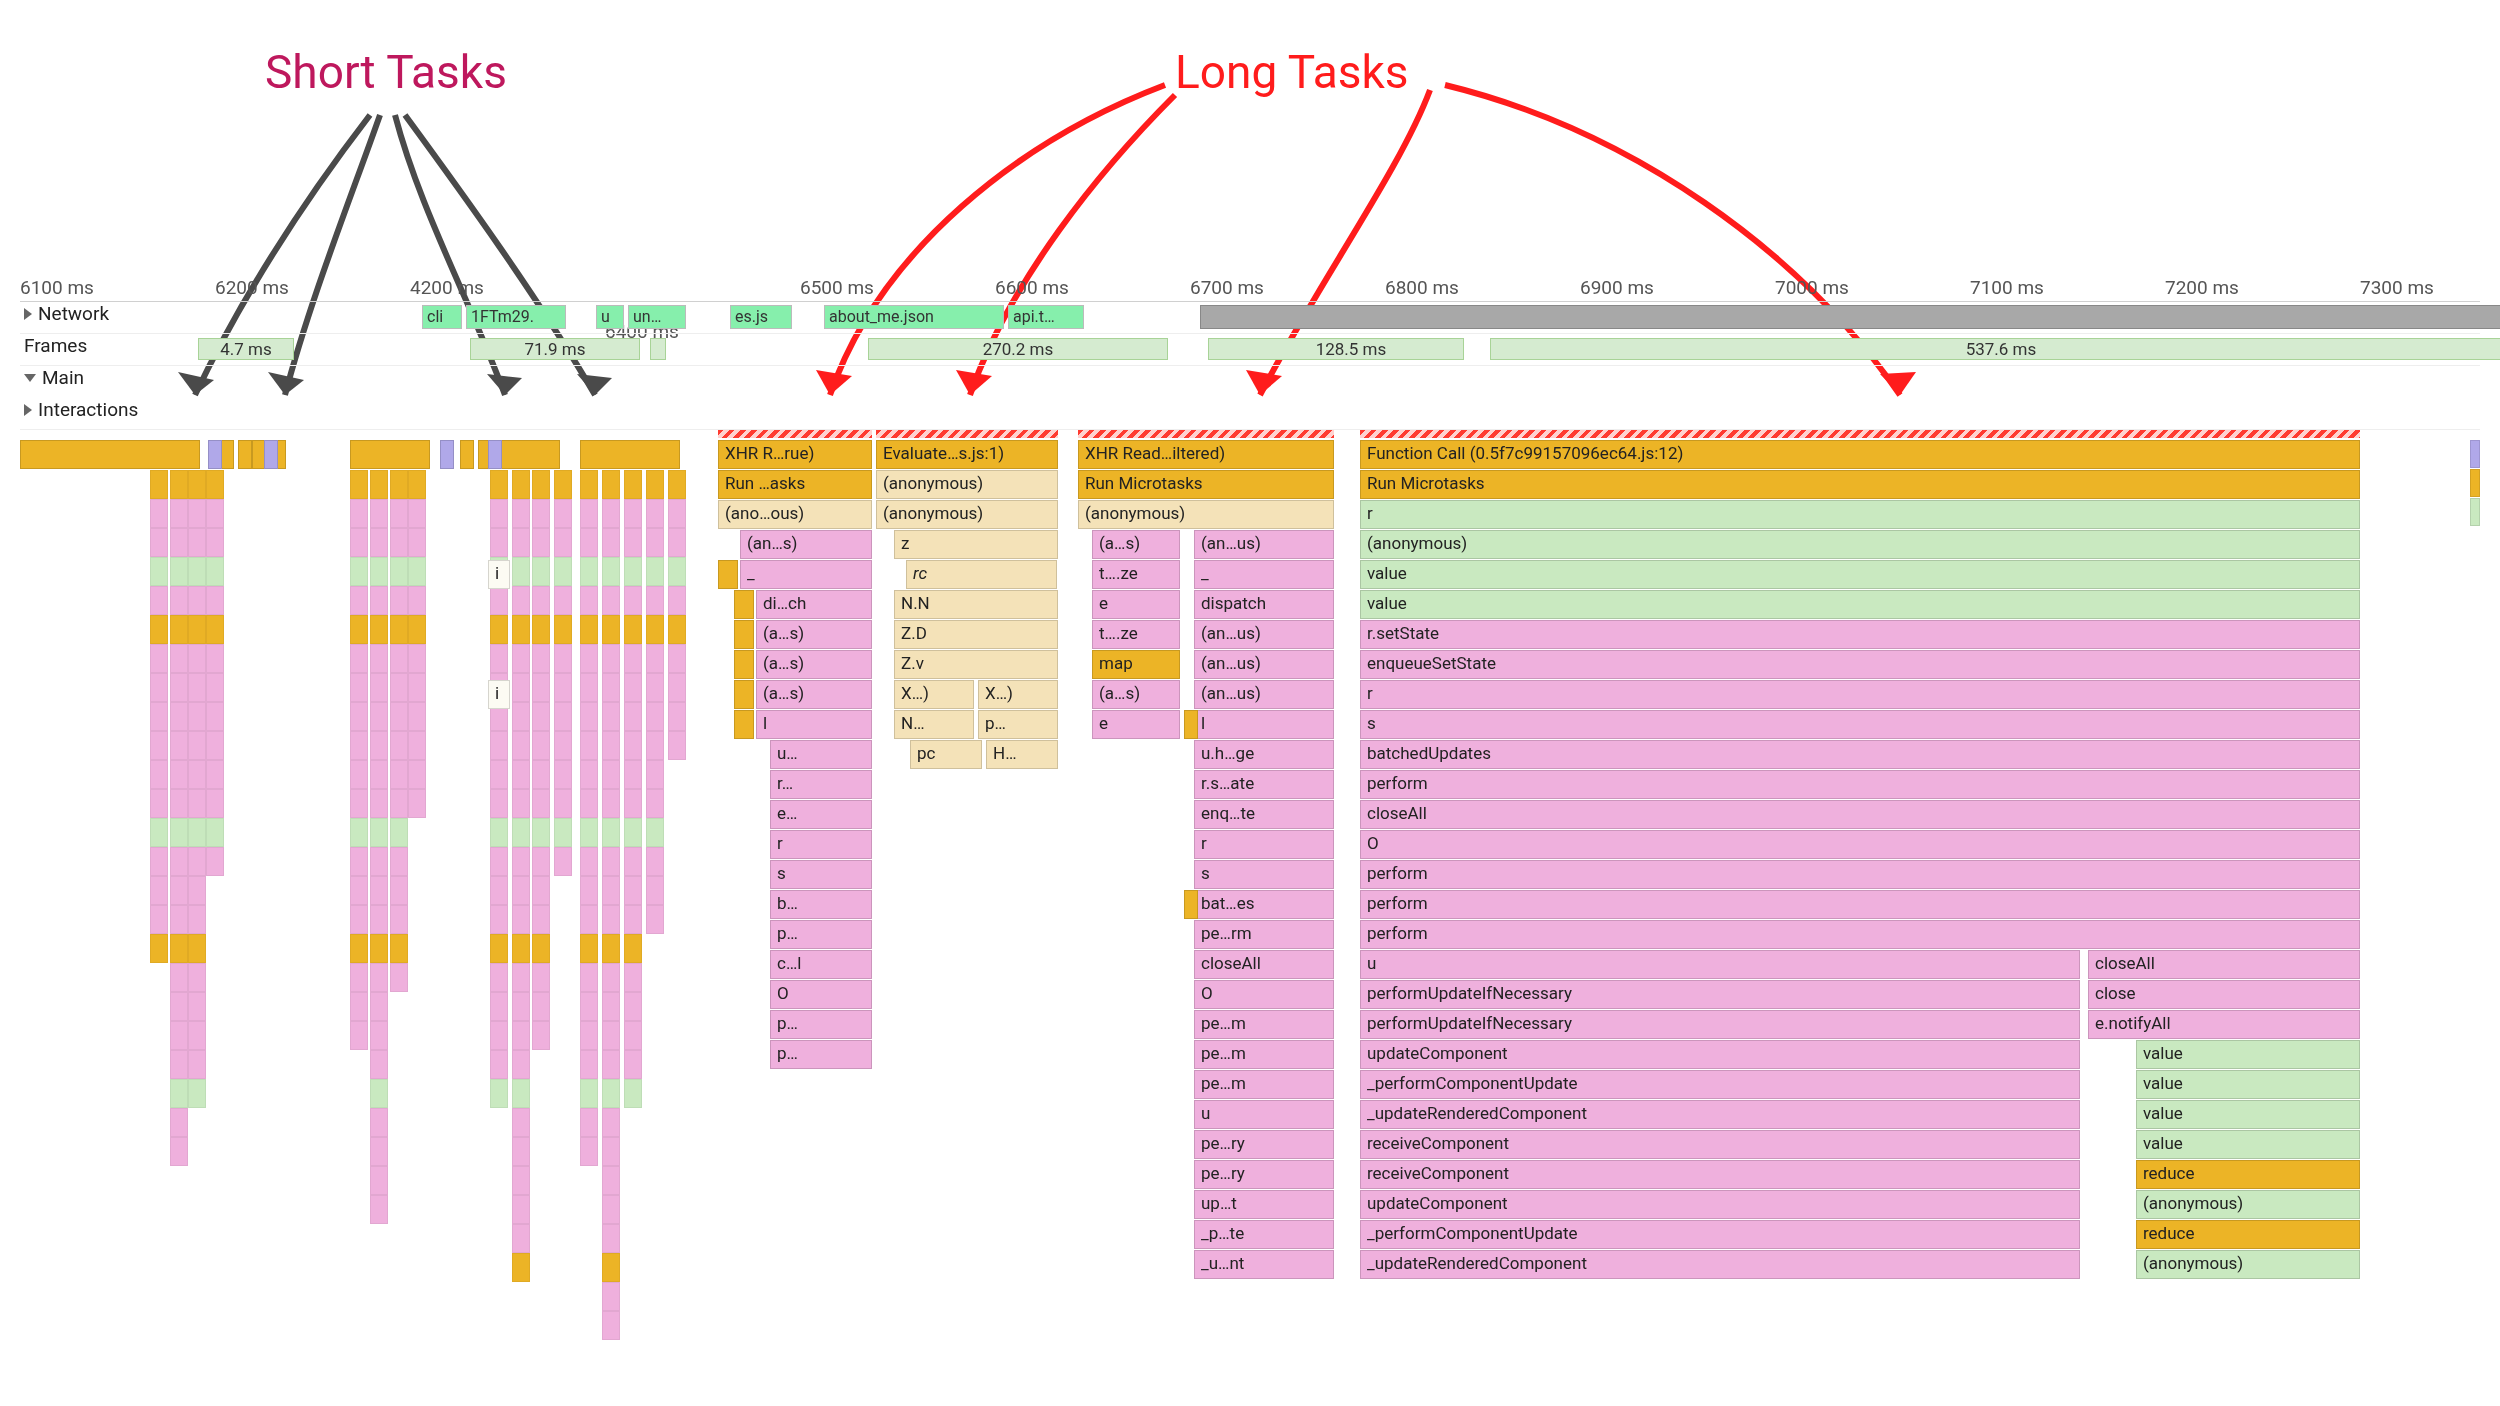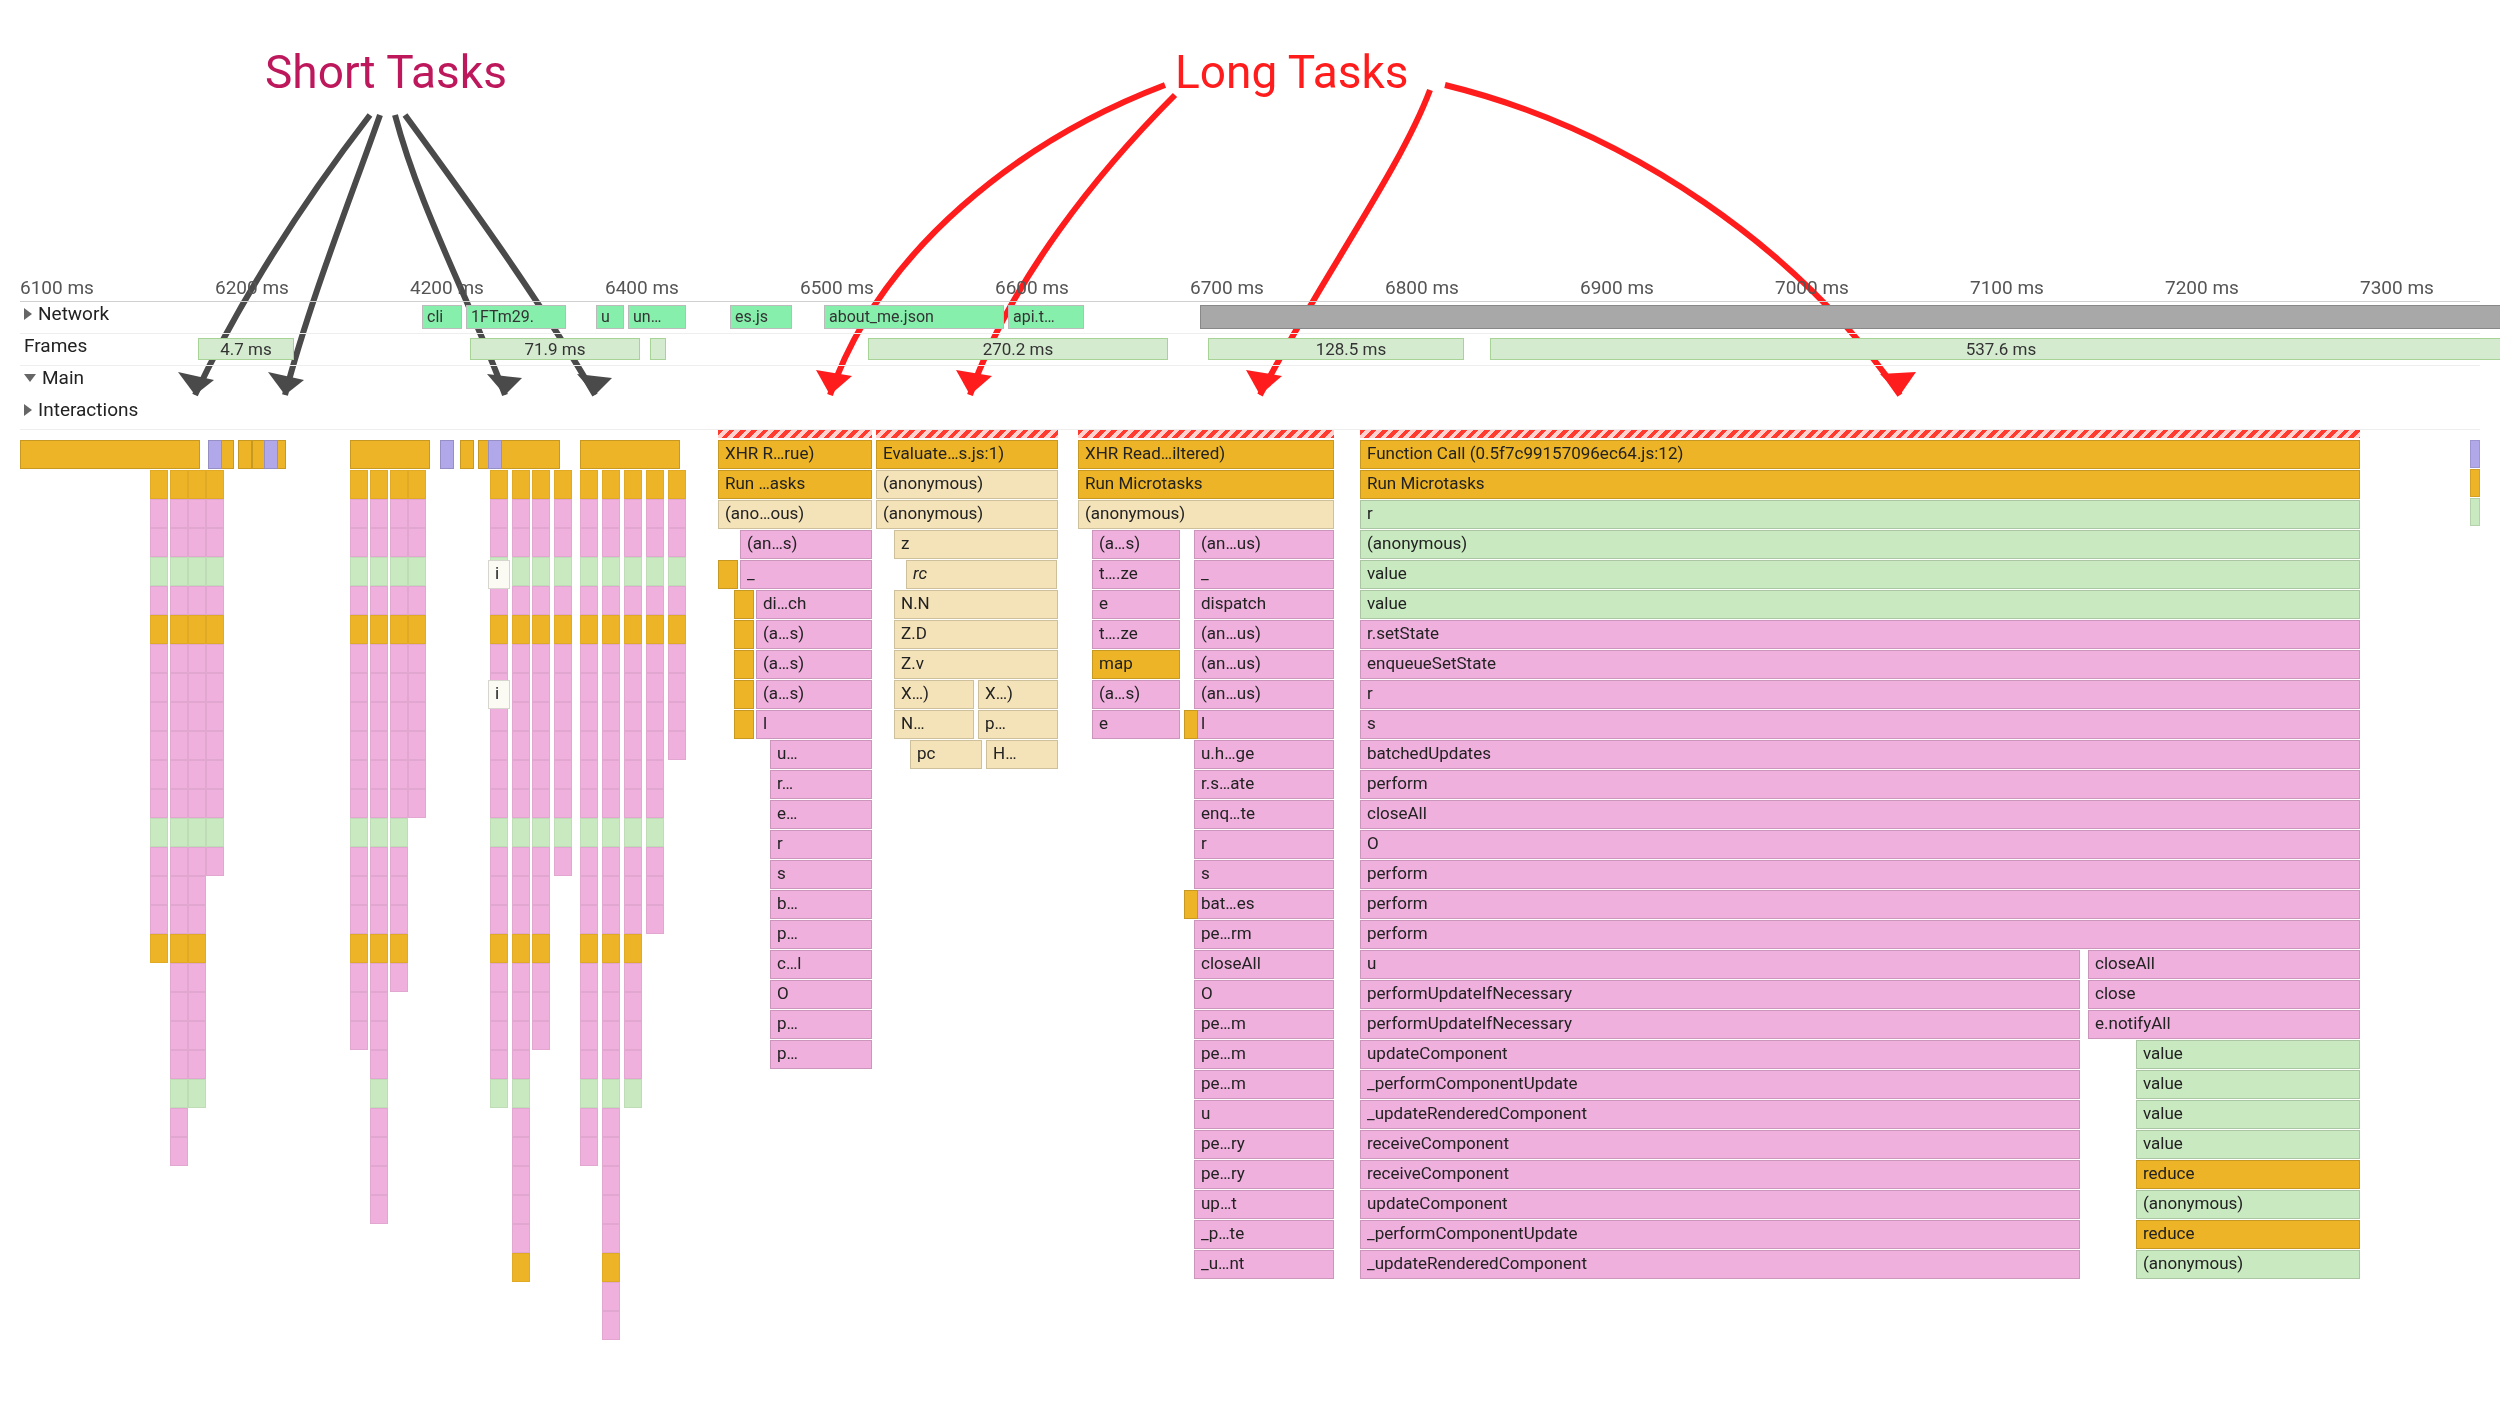--- a/index.html
+++ b/index.html
@@ -110,21 +110,21 @@
     </g>
   </svg>
 </div>
 
 <div class="timeline-area">
 
   <div class="ruler" id="ruler">
       <div class="tick" style="left: 0px;">6100 ms</div>
       <div class="tick" style="left: 195px;">6200 ms</div>
       <div class="tick" style="left: 390px;">4200 ms</div>
-      <div class="tick" style="left: 585px;">6400 ms</div>
+      <div class="tick" style="left: 585px; margin-top: 44px;">6400 ms</div>
       <div class="tick" style="left: 780px;">6500 ms</div>
       <div class="tick" style="left: 975px;">6600 ms</div>
       <div class="tick" style="left: 1170px;">6700 ms</div>
       <div class="tick" style="left: 1365px;">6800 ms</div>
       <div class="tick" style="left: 1560px;">6900 ms</div>
       <div class="tick" style="left: 1755px;">7000 ms</div>
       <div class="tick" style="left: 1950px;">7100 ms</div>
       <div class="tick" style="left: 2145px;">7200 ms</div>
       <div class="tick" style="left: 2340px;">7300 ms</div>
     </div>

